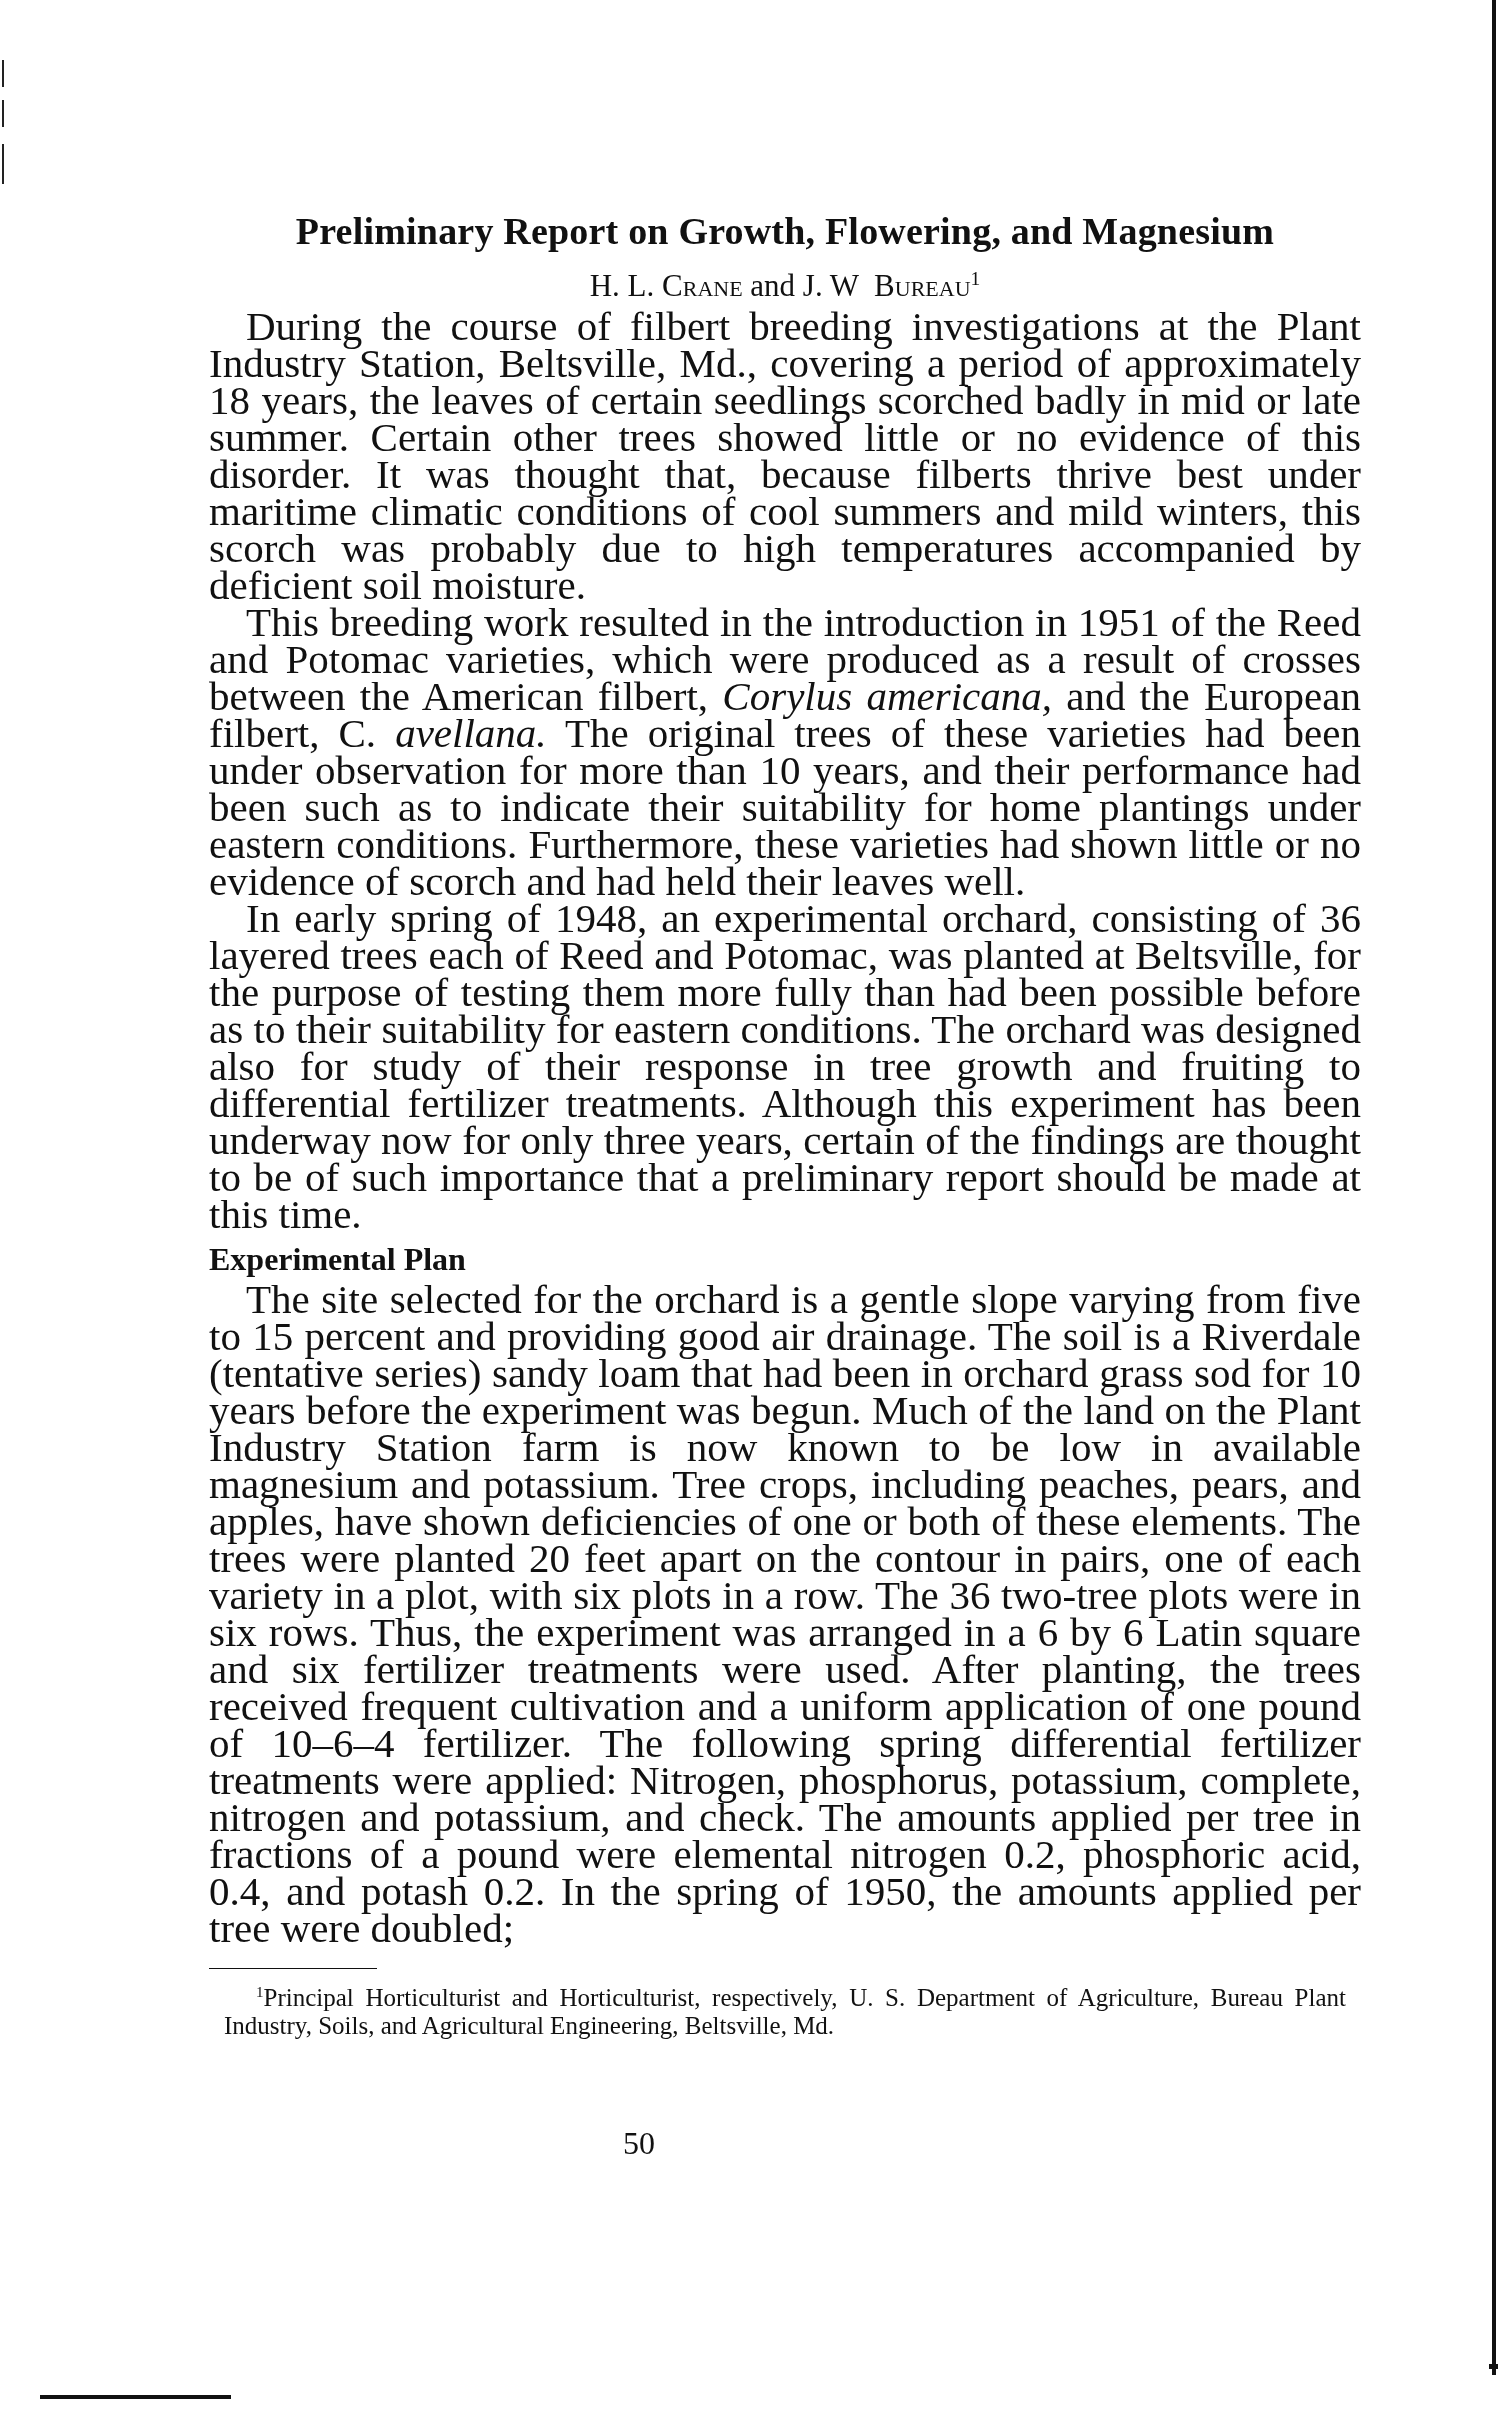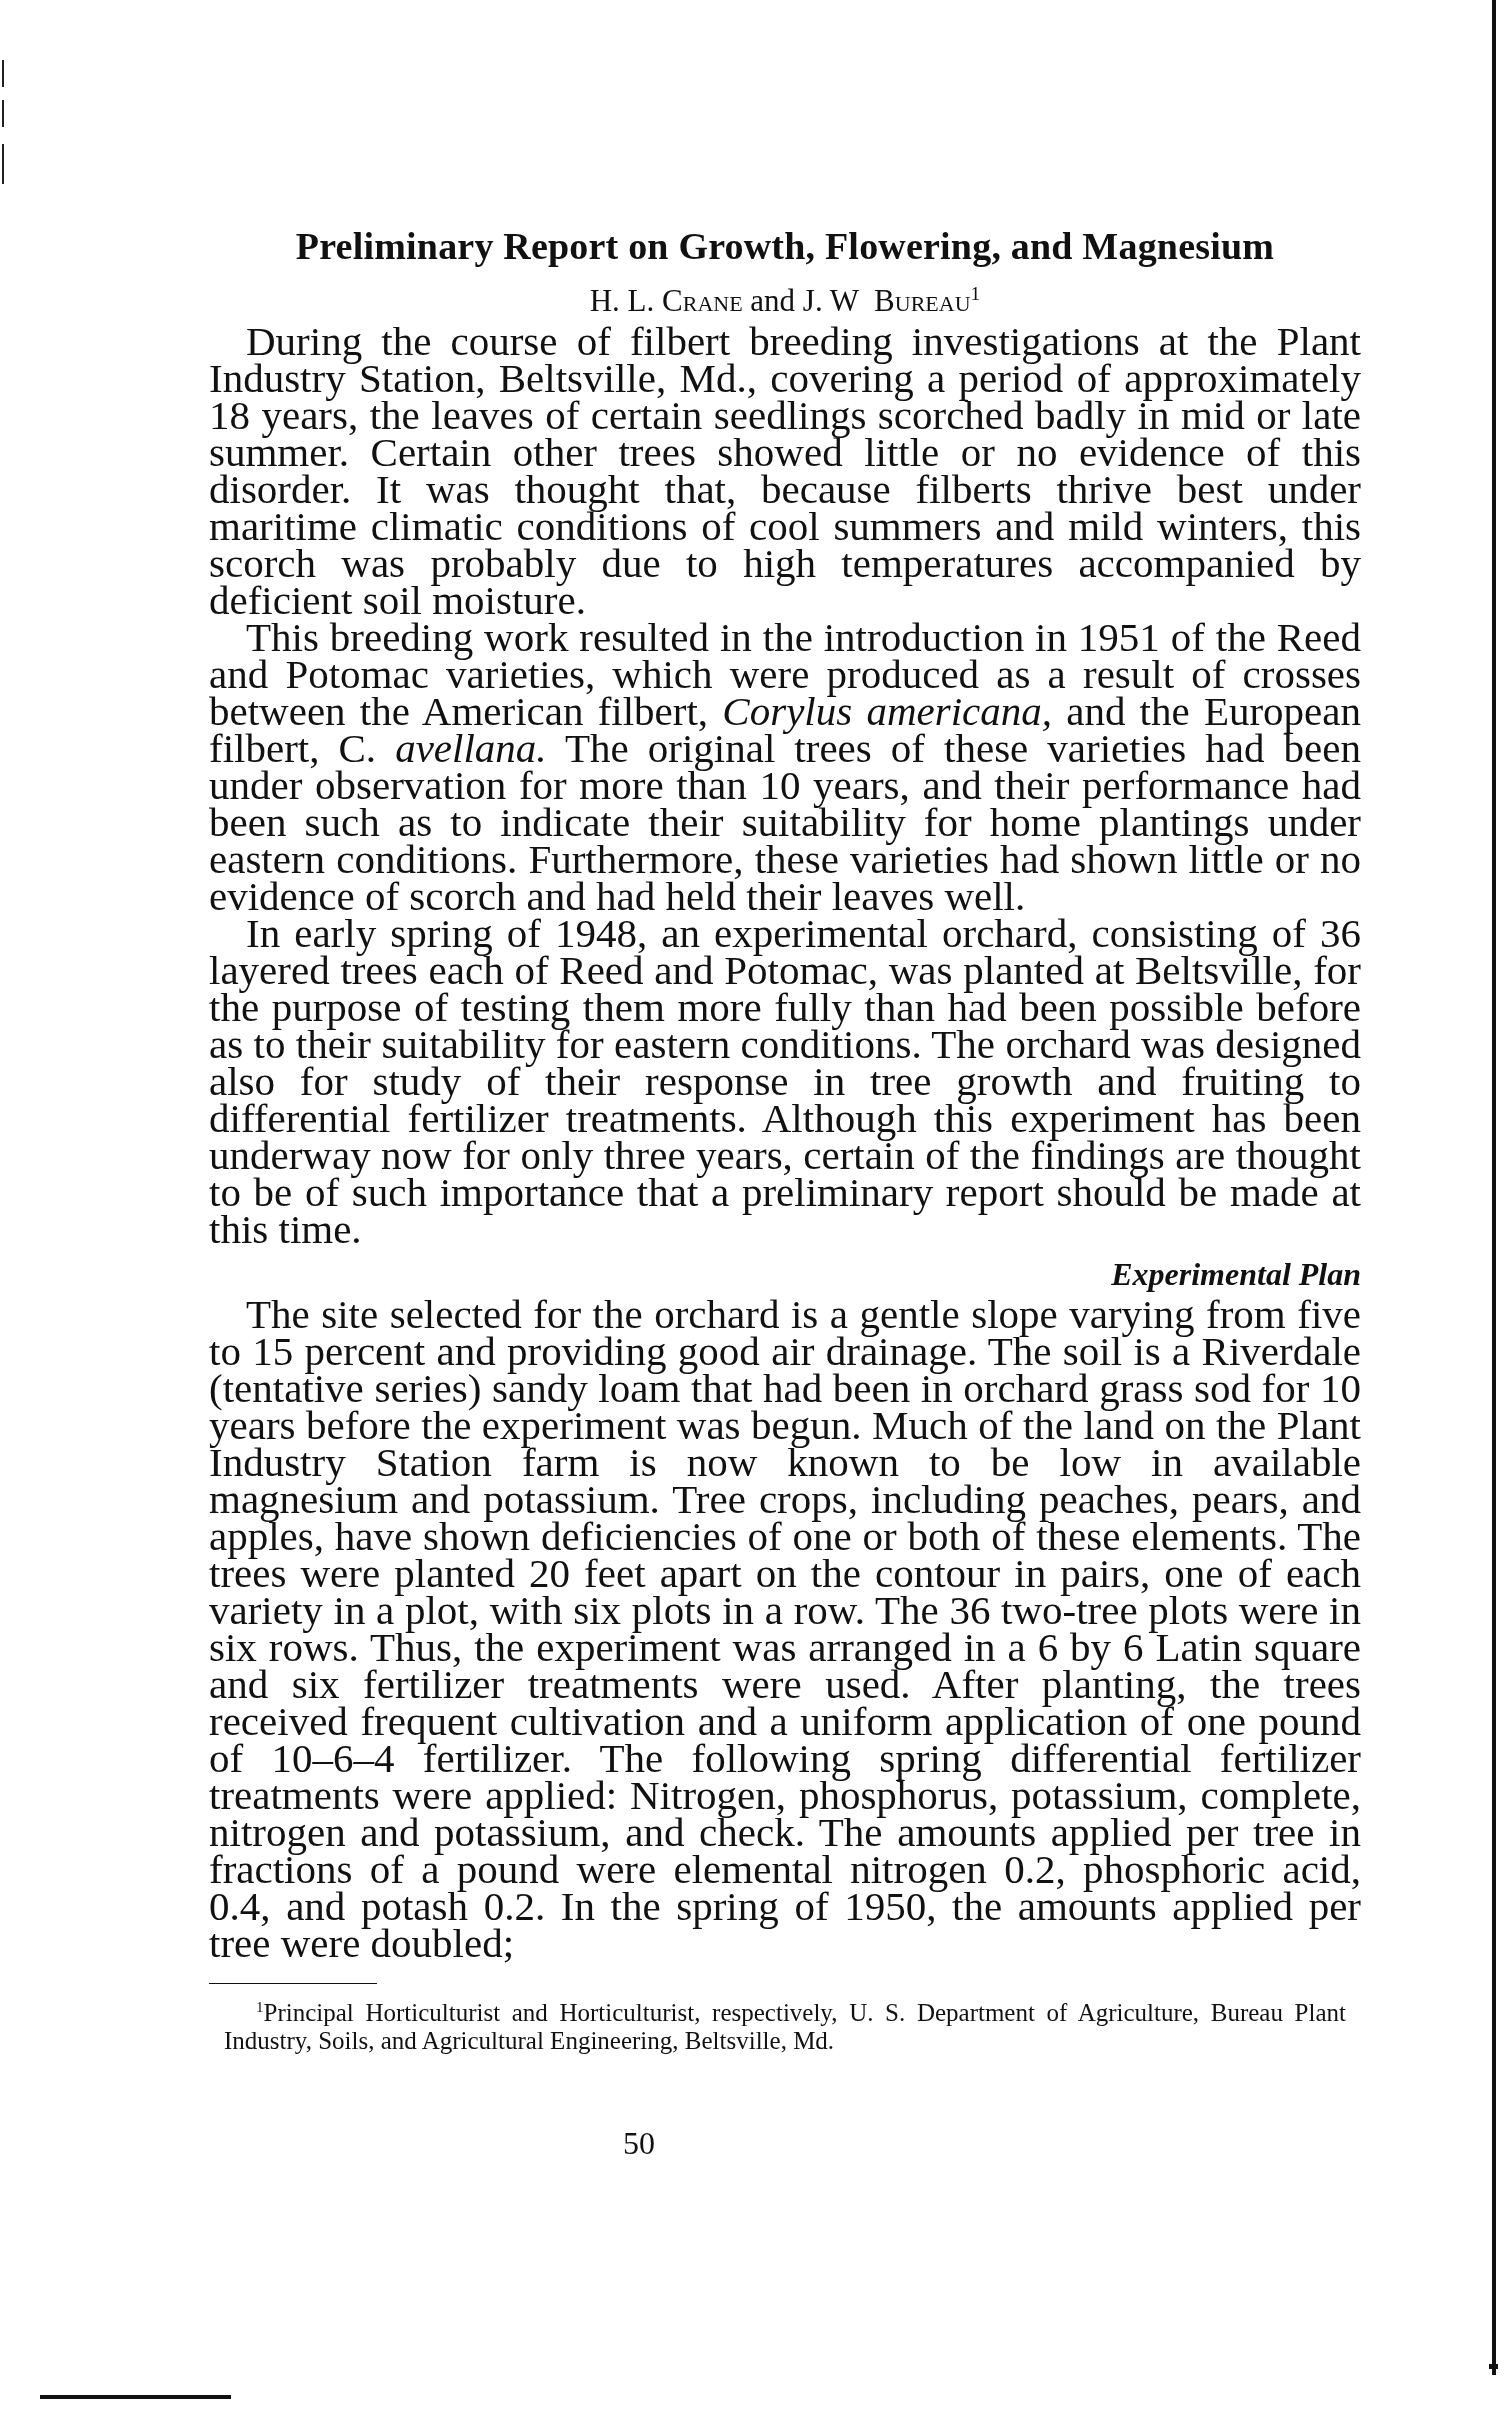--- a/index.html
+++ b/index.html
@@ -4,33 +4,33 @@
   <style>
     html, body { margin: 0; padding: 0; background: #ffffff; }
     body {
       width: 1506px; height: 2426px; position: relative; overflow: hidden;
       font-family: "Liberation Serif", "DejaVu Serif", serif; color: #111111;
     }
     .edge-mark-left { position: absolute; left: 1.8px; width: 1.8px; background: #222; }
     .right-border { position: absolute; left: 1492px; top: 0; width: 3.5px; height: 2375px; background: #111; }
     .right-border-cap { position: absolute; left: 1489px; top: 2364px; width: 8.9px; height: 5.3px; background: #111; }
     .scan-artifact-bottom { position: absolute; left: 40px; top: 2395px; width: 191px; height: 3.5px; background: #111; }
-    .column { position: absolute; left: 209px; top: 222px; width: 1152px; }
+    .column { position: absolute; left: 209px; top: 207px; width: 1152px; }
     .title {
       text-align: center; font-weight: bold; font-size: 38px; line-height: 48px;
       margin: 0; letter-spacing: 0.2px;
     }
     .authors { text-align: center; font-size: 31px; line-height: 39px; margin: 10.6px 0 3.5px 0; }
     .authors .sc { font-variant: small-caps; }
     .authors sup { font-size: 19.5px; vertical-align: 10.6px; line-height: 0; }
     p.body {
       margin: 0; font-size: 41px; line-height: 37px; text-align: justify;
       text-indent: 37px; hyphens: none;
     }
-    .section-heading { text-align: right; font-weight: bold; font-size: 32px; line-height: 44px; margin: 3.5px 0 0 0; font-style: italic; }
+    .section-heading { text-align: left; font-weight: bold; font-size: 32px; line-height: 44px; margin: 3.5px 0 0 0; }
     .footnote-rule { width: 168px; height: 1.8px; background: #111; margin: 21px 0 10.6px 0; }
     p.footnote {
       margin: 15px; font-size: 25px; line-height: 28px; text-align: justify; text-indent: 32px;
     }
     p.footnote sup { font-size: 15px; vertical-align: 8.9px; line-height: 0; }
     .page-number { position: absolute; left: 0; width: 1278px; top: 2125px; text-align: center; font-size: 32px; }
     i { font-style: italic; }
   </style>
 </head>
 <body>

